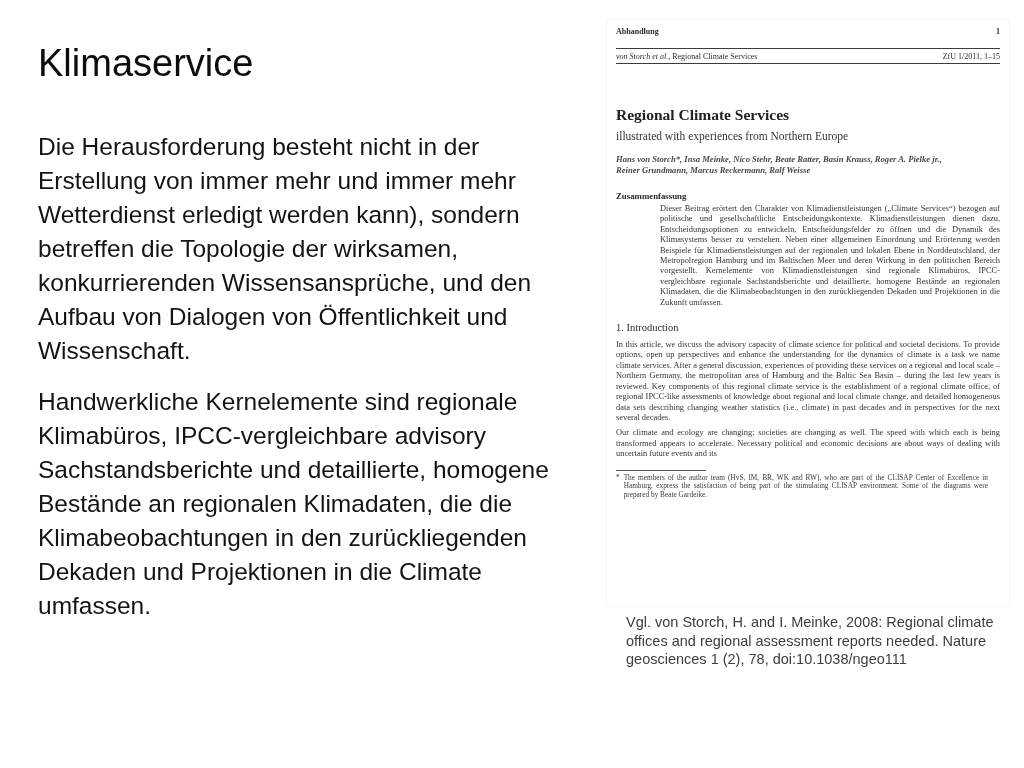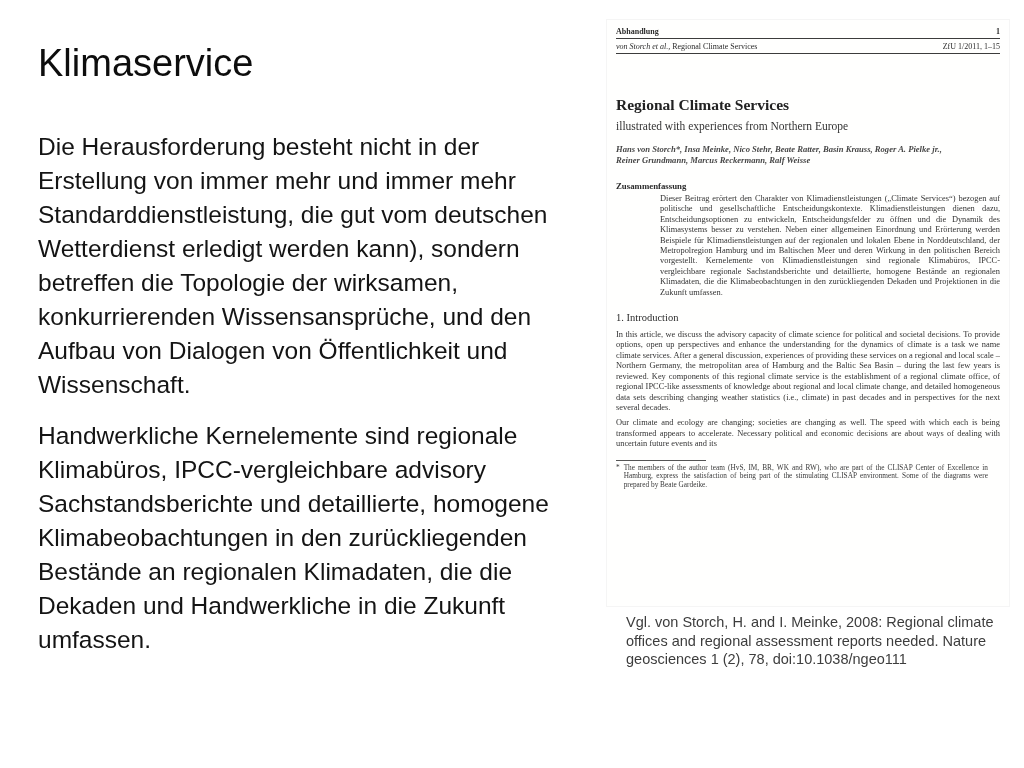--- a/index.html
+++ b/index.html
@@ -25,21 +25,21 @@
   .slide-body .line { white-space: nowrap; }
 
   
   .paper {
     position: absolute; left: 607px; top: 20px; width: 402px; height: 586px;
     background: #fffffe; padding: 7px 9px 0 9px;
     font-family: "Liberation Serif", serif; color: #2b2b2b;
     box-shadow: 0 0 0 1px rgba(0,0,0,0.04);
   }
   .ph-row { display: flex; justify-content: space-between; align-items: flex-end; font-size: 8px; }
-  .ph-row1 { font-weight: bold; border-bottom: 1px solid #3c3c3c; padding-bottom: 2px; }
+  .ph-row1 { font-weight: bold; border-bottom: 1px solid #3c3c3c; padding-bottom: 12px; }
   .ph-row2 { margin-top: 3px; border-bottom: 1px solid #3c3c3c; padding-bottom: 2px; }
   .ph-row2 .run-author { font-style: italic; }
   .paper-title { margin-top: 42px; font-size: 15.5px; font-weight: bold; color: #222; }
   .paper-subtitle { margin-top: 6px; font-size: 11.5px; color: #333; }
   .paper-authors { margin-top: 12px; font-size: 8.6px; font-style: italic; font-weight: bold; line-height: 11px; color: #474747; width: 330px; }
   .abstract-heading { margin-top: 15px; font-size: 8.8px; font-weight: bold; }
   .abstract-text { margin-top: 3px; font-size: 8.4px; line-height: 10.4px; text-align: justify; color: #333; margin-left: 44px; }
   .section-heading { margin-top: 14px; font-size: 10.5px; font-weight: 400; color: #2b2b2b; }
   .intro-para { margin-top: 7px; font-size: 8.4px; line-height: 10.4px; text-align: justify; color: #333; }
   .intro-para + .intro-para { margin-top: 5px; }
@@ -56,34 +56,33 @@
 <body>
 
 <div class="slide">
 
   <h1 class="slide-title">Klimaservice</h1>
 
   <div class="slide-body">
     <div class="para">
       <div class="line">Die Herausforderung besteht nicht in der</div>
       <div class="line">Erstellung von immer mehr und immer mehr</div>
-      <div class="line">Standarddienstleistung, die gut vom deutschen</div>
       <div class="line">Wetterdienst erledigt werden kann), sondern</div>
       <div class="line">betreffen die Topologie der wirksamen,</div>
       <div class="line">konkurrierenden Wissensansprüche, und den</div>
       <div class="line">Aufbau von Dialogen von Öffentlichkeit und</div>
       <div class="line">Wissenschaft.</div>
     </div>
     <div class="para">
       <div class="line">Handwerkliche Kernelemente  sind regionale</div>
       <div class="line">Klimabüros, IPCC-vergleichbare advisory</div>
       <div class="line">Sachstandsberichte und detaillierte, homogene</div>
+      <div class="line">Bestände an regionalen Klimadaten, die die</div>
       <div class="line">Klimabeobachtungen in den zurückliegenden</div>
-      <div class="line">Bestände an regionalen Klimadaten, die die</div>
-      <div class="line">Dekaden und Handwerkliche in die Zukunft</div>
+      <div class="line">Dekaden und Projektionen in die Climate</div>
       <div class="line">umfassen.</div>
     </div>
   </div>
 
   <div class="paper">
     <div class="ph-row ph-row1">
       <span>Abhandlung</span>
       <span>1</span>
     </div>
     <div class="ph-row ph-row2">

